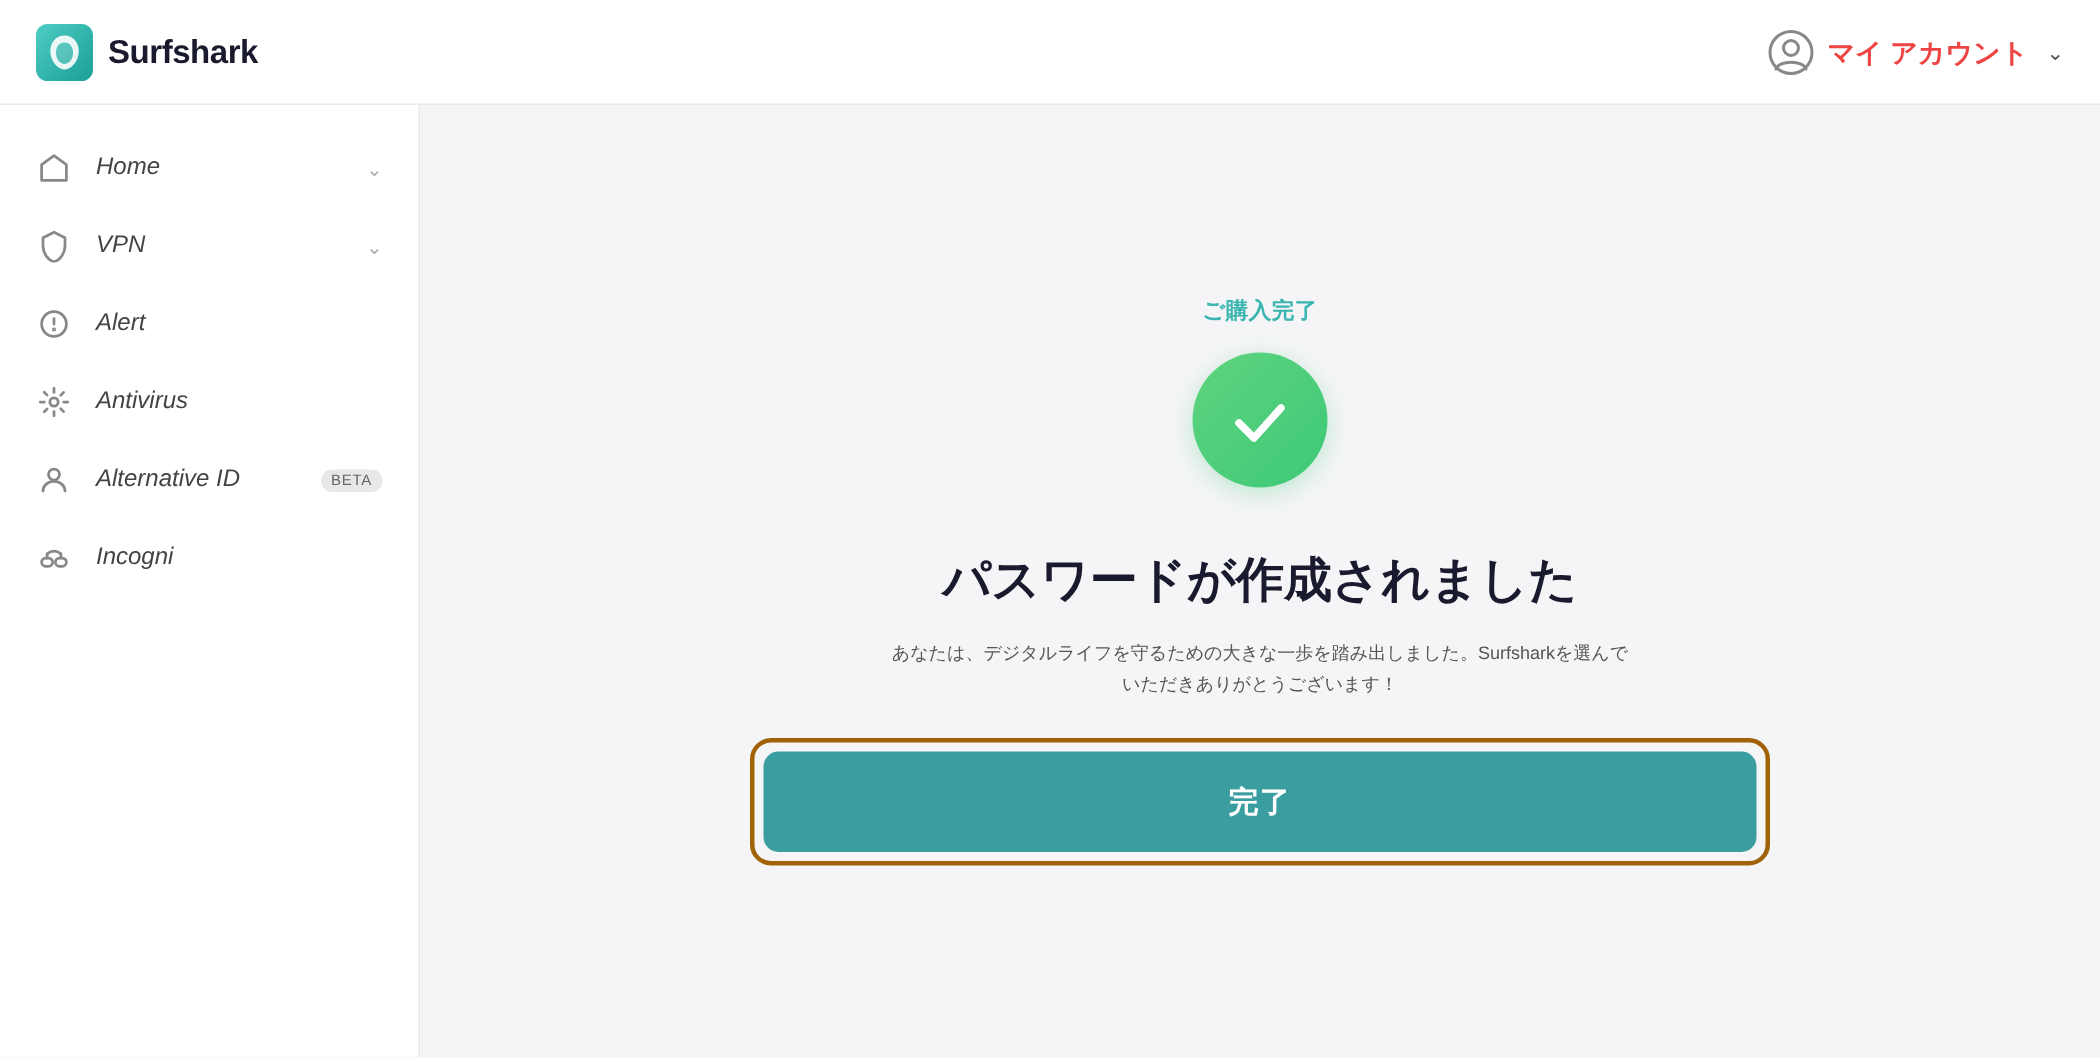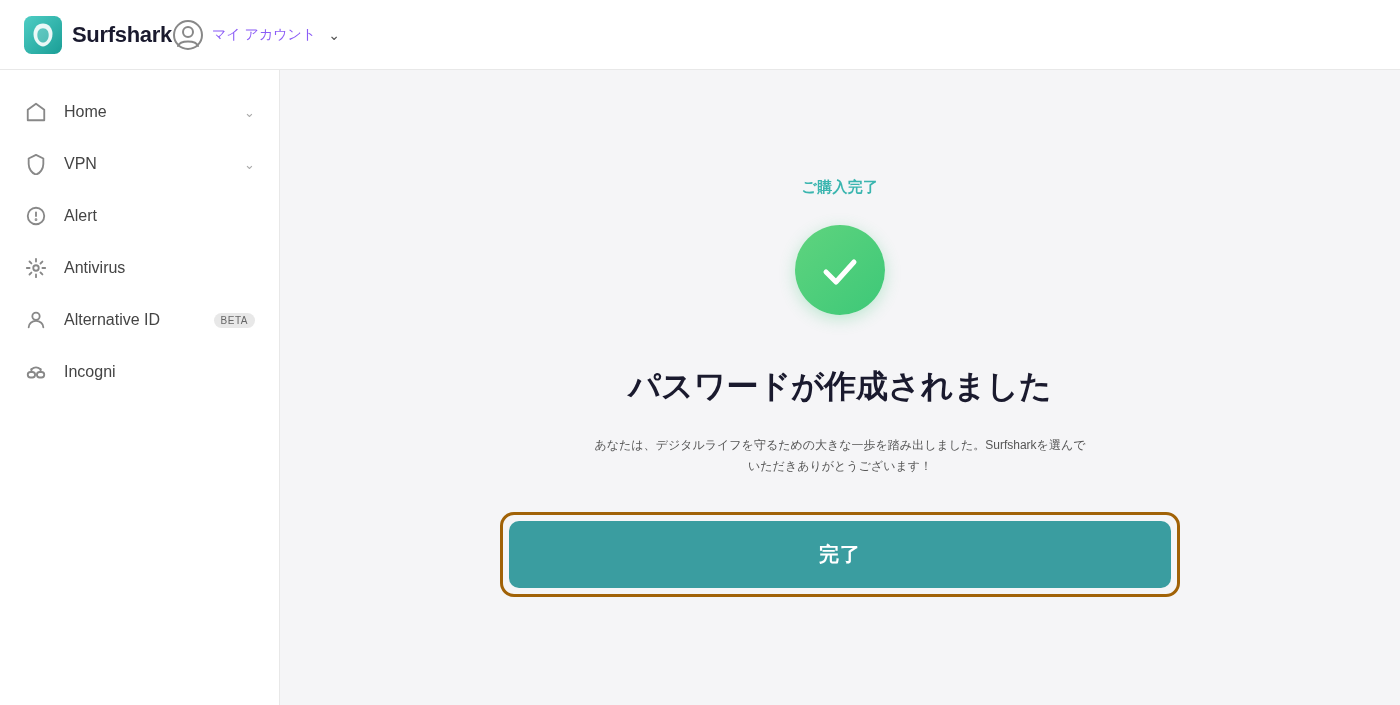--- a/index.html
+++ b/index.html
@@ -12,21 +12,21 @@
       display: flex;
       flex-direction: column;
     }
 
     
     .header {
       background: #fff;
       height: 70px;
       display: flex;
       align-items: center;
-      justify-content: flex-start;
+      justify-content: space-between;
       padding: 0 24px 0 24px;
       border-bottom: 1px solid #e8e8e8;
       position: fixed;
       top: 0; left: 0; right: 0;
       z-index: 100;
     }
     .logo-area {
       display: flex;
       align-items: center;
       gap: 10px;
@@ -46,23 +46,23 @@
       align-items: center;
       gap: 8px;
       cursor: pointer;
     }
     .account-icon {
       width: 32px;
       height: 32px;
       color: #555;
     }
     .account-label {
-      font-size: 14px;
-      color: #8b5cf6;
-      font-weight: 400;
+      font-size: 18px;
+      color: #ef4444;
+      font-weight: 700;
     }
     .chevron-down {
       font-size: 14px;
       color: #555;
       margin-left: 4px;
     }
 
     
     .layout {
       display: flex;
@@ -94,20 +94,21 @@
       width: 24px;
       height: 24px;
       color: #888;
       flex-shrink: 0;
       display: flex;
       align-items: center;
       justify-content: center;
     }
     .sidebar-item .label {
       flex: 1;
+      font-style: italic;
     }
     .sidebar-item .chevron {
       font-size: 13px;
       color: #aaa;
     }
     .beta-badge {
       background: #e8e8e8;
       color: #666;
       font-size: 10px;
       font-weight: 400;
@@ -122,21 +123,21 @@
       display: flex;
       align-items: center;
       justify-content: center;
       background: #f5f5f7;
       padding: 40px;
     }
     .success-card {
       display: flex;
       flex-direction: column;
       align-items: center;
-      gap: 28px;
+      gap: 18px;
       max-width: 700px;
       width: 100%;
     }
     .purchase-complete-label {
       font-size: 15px;
       color: #3ab5af;
       font-weight: 600;
       letter-spacing: 0.3px;
     }
     .checkmark-circle {

